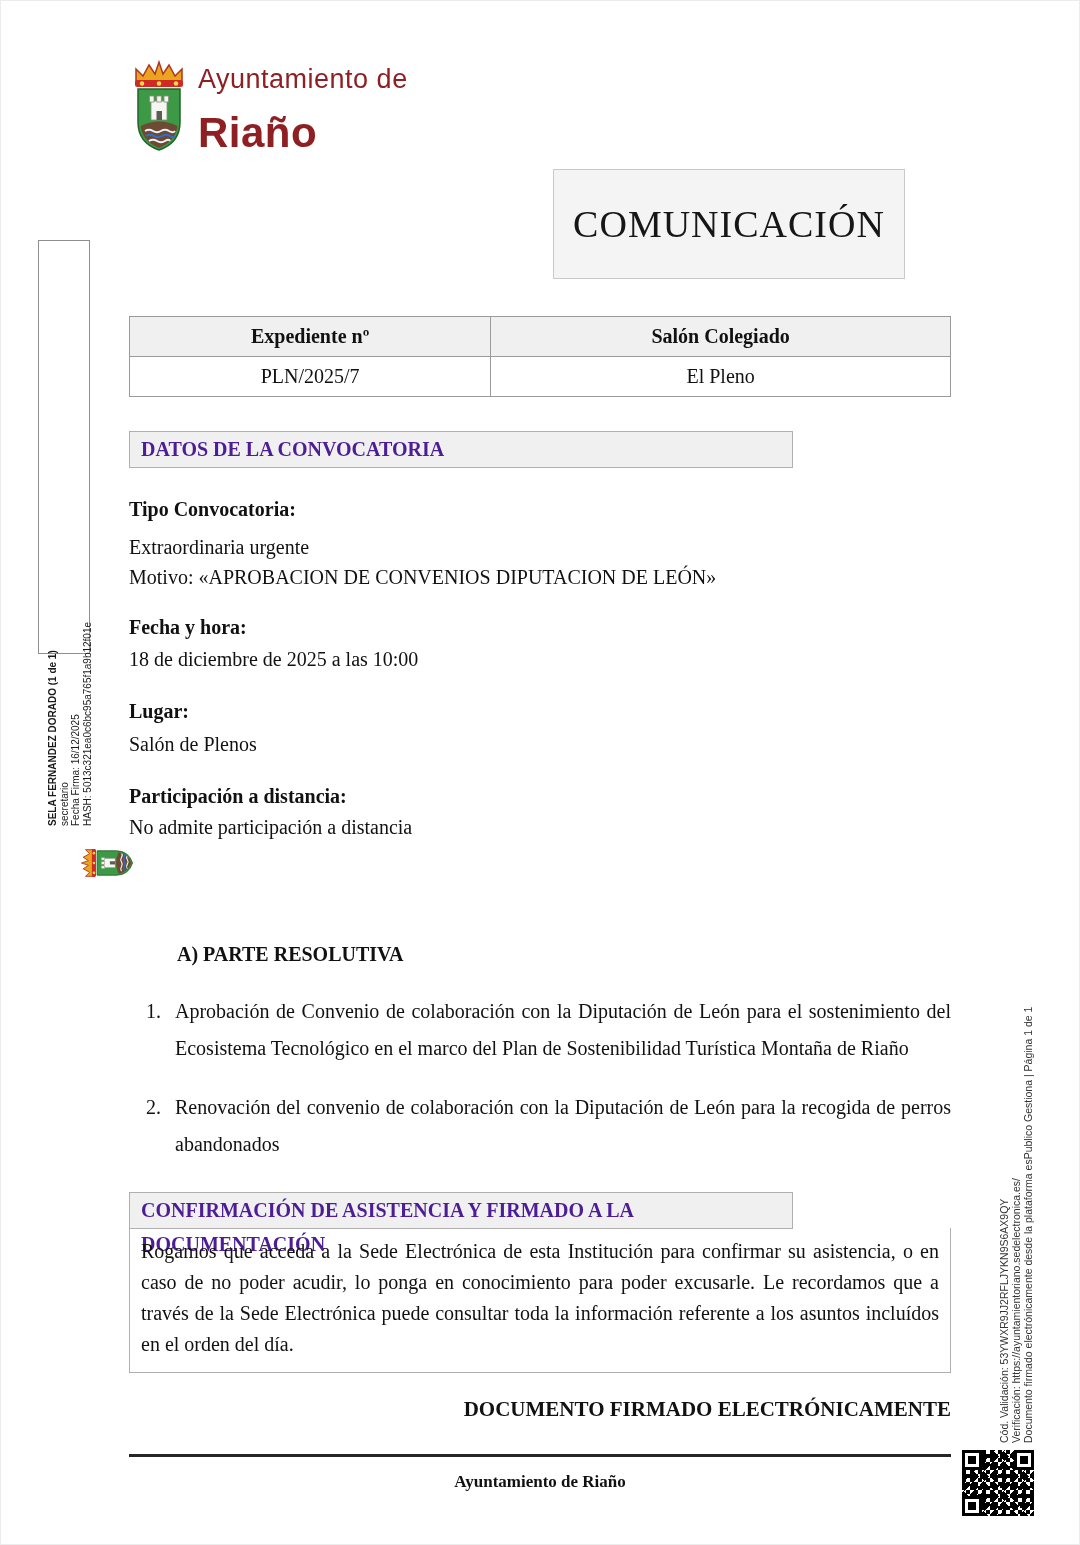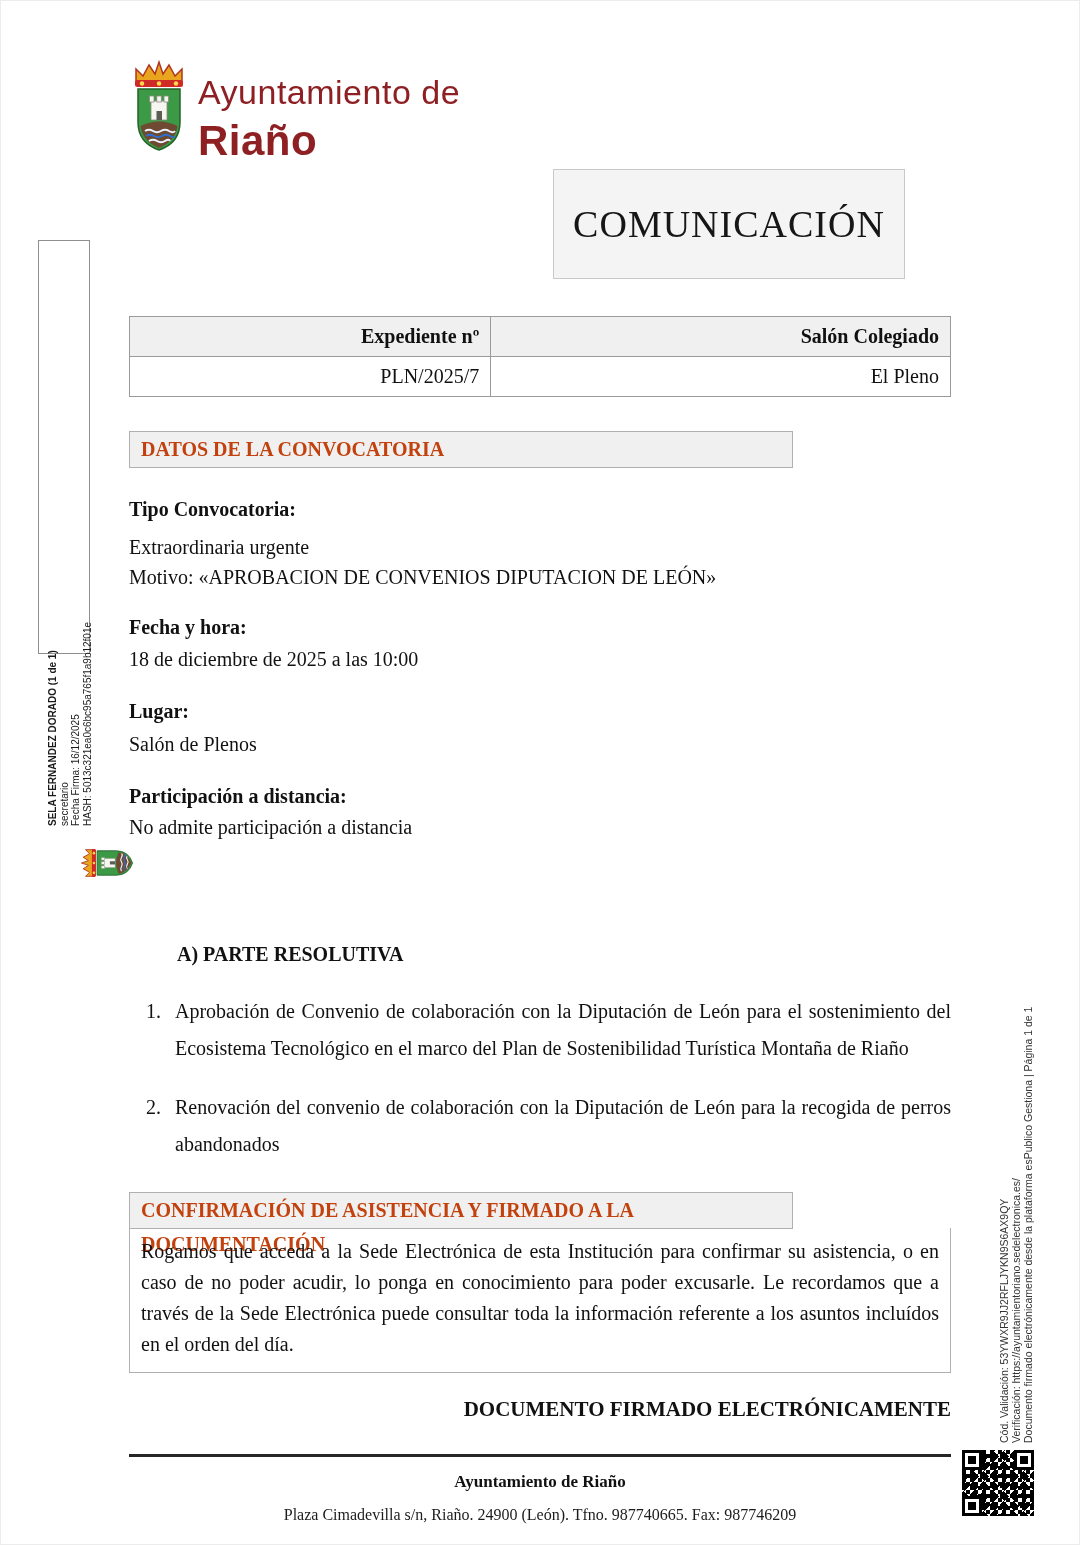--- a/index.html
+++ b/index.html
@@ -12,22 +12,22 @@
   *{box-sizing:border-box;margin:0;padding:0;}
   html,body{background:#fff;}
   .page{
     position:relative;width:1080px;height:1545px;background:var(--page-bg);
     font-family:"Liberation Serif","DejaVu Serif",serif;color:#111;
     border:1px solid #ececec;overflow:hidden;
   }
   
   .logo{position:absolute;left:127px;top:55px;display:flex;}
   .logo-text{margin-left:8px;color:var(--brand-red);font-family:"Liberation Sans","DejaVu Sans",sans-serif;}
-  .logo-line1{font-size:34px;margin-top:17px;letter-spacing:0.5px;text-align:right;}
-  .logo-line2{font-size:42px;font-weight:bold;margin-top:5px;letter-spacing:0.5px;}
+  .logo-line1{font-size:27px;margin-top:8px;letter-spacing:0.5px;text-align:right;}
+  .logo-line2{font-size:42px;font-weight:bold;margin-top:14px;letter-spacing:0.5px;}
   
   .title-box{
     position:absolute;left:552px;top:168px;width:352px;height:110px;
     background:#f4f4f4;border:1px solid #c9c9c9;
     display:flex;align-items:center;justify-content:center;
   }
   .title-box span{font-size:38px;letter-spacing:1px;color:#161616;}
   
   .sidebar-box{position:absolute;left:37px;top:239px;width:52px;height:414px;border:1px solid #8f8f8f;background:#fff;}
   .vtext{
@@ -37,29 +37,29 @@
   }
   .sidebar-text{left:8px;top:585px;}
   .sidebar-text .b{font-weight:bold;}
   .sidebar-logo{position:absolute;left:41px;top:640px;transform-origin:0 0;transform:rotate(-90deg);}
   
   .exp-table{
     position:absolute;left:128px;top:315px;width:822px;
     border-collapse:collapse;font-size:20px;
   }
   .exp-table th,.exp-table td{
-    border:1px solid var(--table-border);padding:8px 11px;text-align:right;font-weight:normal;margin-top:43px;
+    border:1px solid var(--table-border);padding:8px 11px;text-align:center;font-weight:normal;margin-top:43px;
   }
   .exp-table th{background:var(--bar-bg);font-weight:bold;}
   .col-exp{width:44%;} .col-org{width:56%;}
   
   .bar{
     position:absolute;left:128px;width:664px;height:37px;
     background:var(--bar-bg);border:1px solid var(--bar-border);
-    font-weight:bold;font-size:20px;line-height:34px;padding-left:11px;color:#c2410c;
+    font-weight:bold;font-size:20px;line-height:34px;padding-left:11px;color:#4c1d95;
   }
   .bar-datos{top:430px;}
   .bar-asuntos{top:868px;}
   .bar-confirm{top:1191px;}
   
   .line{position:absolute;left:128px;width:822px;font-size:20px;}
   .b20{font-weight:bold;}
   
   .parte{position:absolute;left:128px;top:942px;font-size:20px;font-weight:bold;margin-left:48px;}
   .orden-list{position:absolute;left:128px;top:992px;width:822px;font-size:20px;}
@@ -190,21 +190,20 @@
     </div>
   </div>
 
   <div class="bar bar-confirm">CONFIRMACIÓN DE ASISTENCIA Y FIRMADO A LA DOCUMENTACIÓN</div>
   <div class="confirm-box">Rogamos que acceda a la Sede Electrónica de esta Institución para confirmar su asistencia, o en caso de no poder acudir, lo ponga en conocimiento para poder excusarle. Le recordamos que a través de la Sede Electrónica puede consultar toda la información referente a los asuntos incluídos en el orden del día.</div>
 
   <div class="signed">DOCUMENTO FIRMADO ELECTRÓNICAMENTE</div>
 
   <div class="footer-line"></div>
   <div class="footer-org">Ayuntamiento de Riaño</div>
-  <div class="footer-address">Plaza Cimadevilla s/n, Riaño. 24900 (León). Tfno. 987740665. Fax: 987746209</div>
 
   <div class="vtext margin-a">
     <div>Cód. Validación: 53YWXR9JJ2RFLJYKN9S6AX9QY</div>
     <div>Verificación: https://ayuntamientoriano.sedelectronica.es/</div>
   </div>
   <div class="vtext margin-b">
     <div>Documento firmado electrónicamente desde la plataforma esPublico Gestiona | Página 1 de 1</div>
   </div>
 
   <div class="qr">

